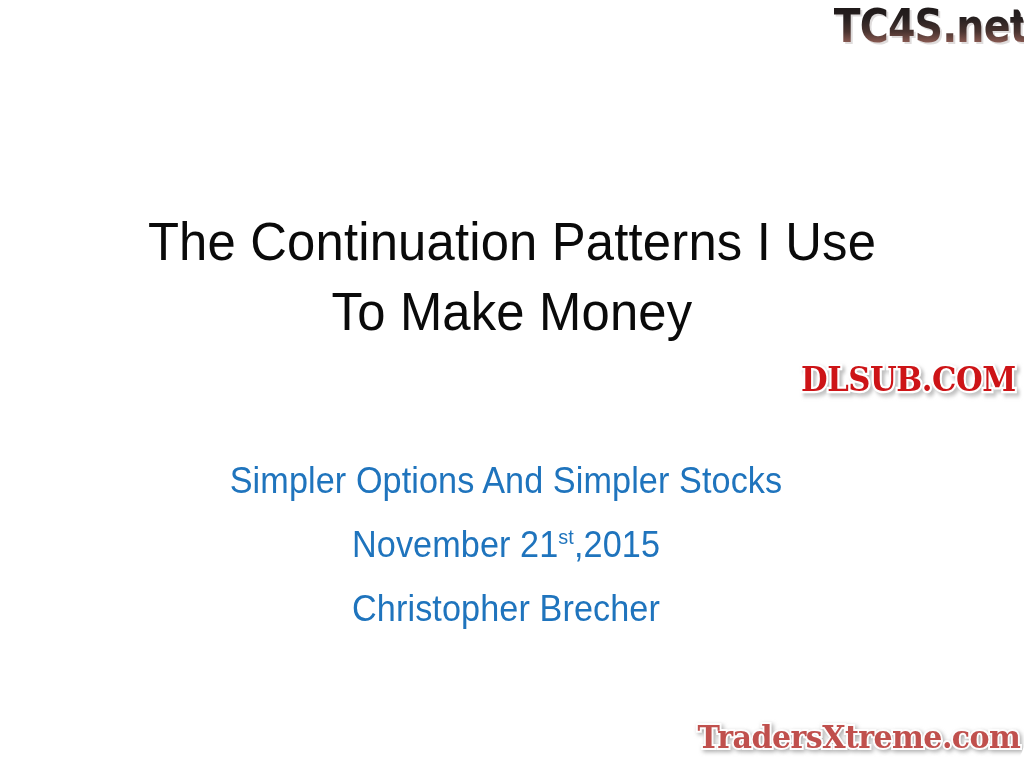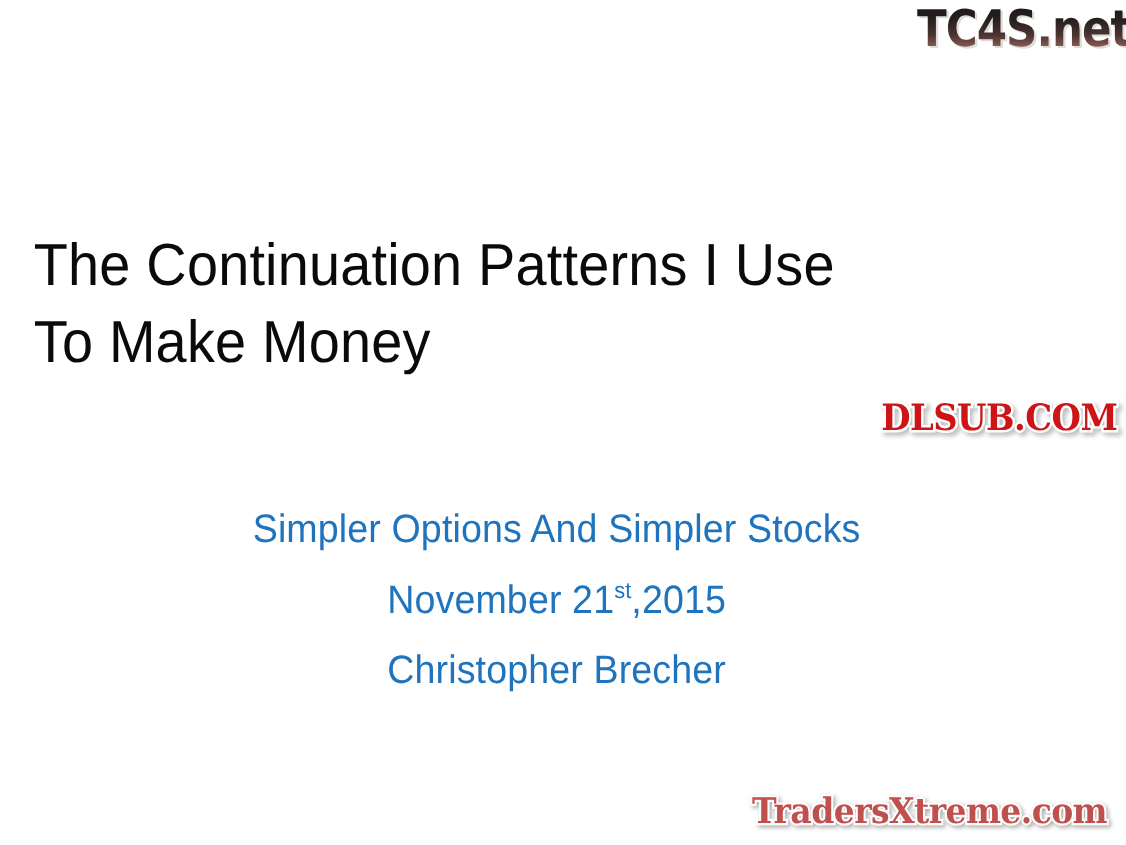--- a/index.html
+++ b/index.html
@@ -8,20 +8,21 @@
     background: #ffffff;
   }
 
   #slide {
     position: relative;
     width: 1024px;
     height: 768px;
     background: #ffffff;
     overflow: hidden;
     font-family: "Liberation Sans", sans-serif;
+    border-radius: 26px;
     -webkit-font-smoothing: antialiased;
   }
 
   
   .wm-top {
     position: absolute;
     top: 2px;
     right: -4px;
     font-family: "DejaVu Sans", sans-serif;
     font-weight: 700;
@@ -61,21 +62,21 @@
     margin-right: -2px;
     user-select: none;
   }
 
   
   .title-block {
     position: absolute;
     left: 0;
     right: 0;
     top: 206px;
-    text-align: left;
+    text-align: center;
   }
   .title-line {
     font-family: "Liberation Sans Narrow", "Liberation Sans", sans-serif;
     font-size: 54px;
     line-height: 70px;
     font-weight: 400;
     color: #0a0a0a;
     letter-spacing: 0.2px;
     transform: scaleX(0.94);
     white-space: nowrap;
@@ -127,21 +128,21 @@
   }
   .sup {
     font-size: 0.58em;
     vertical-align: super;
     line-height: 0;
   }
 
   
   .wm-bot-wrap {
     position: absolute;
-    right: 18px;
+    right: 4px;
     bottom: 6px;
     height: 44px;
   }
   .wm-bot {
     display: inline-block;
     font-family: "DejaVu Serif", serif;
     font-weight: 700;
     font-size: 32px;
     line-height: 38px;
     letter-spacing: -0.6px;

